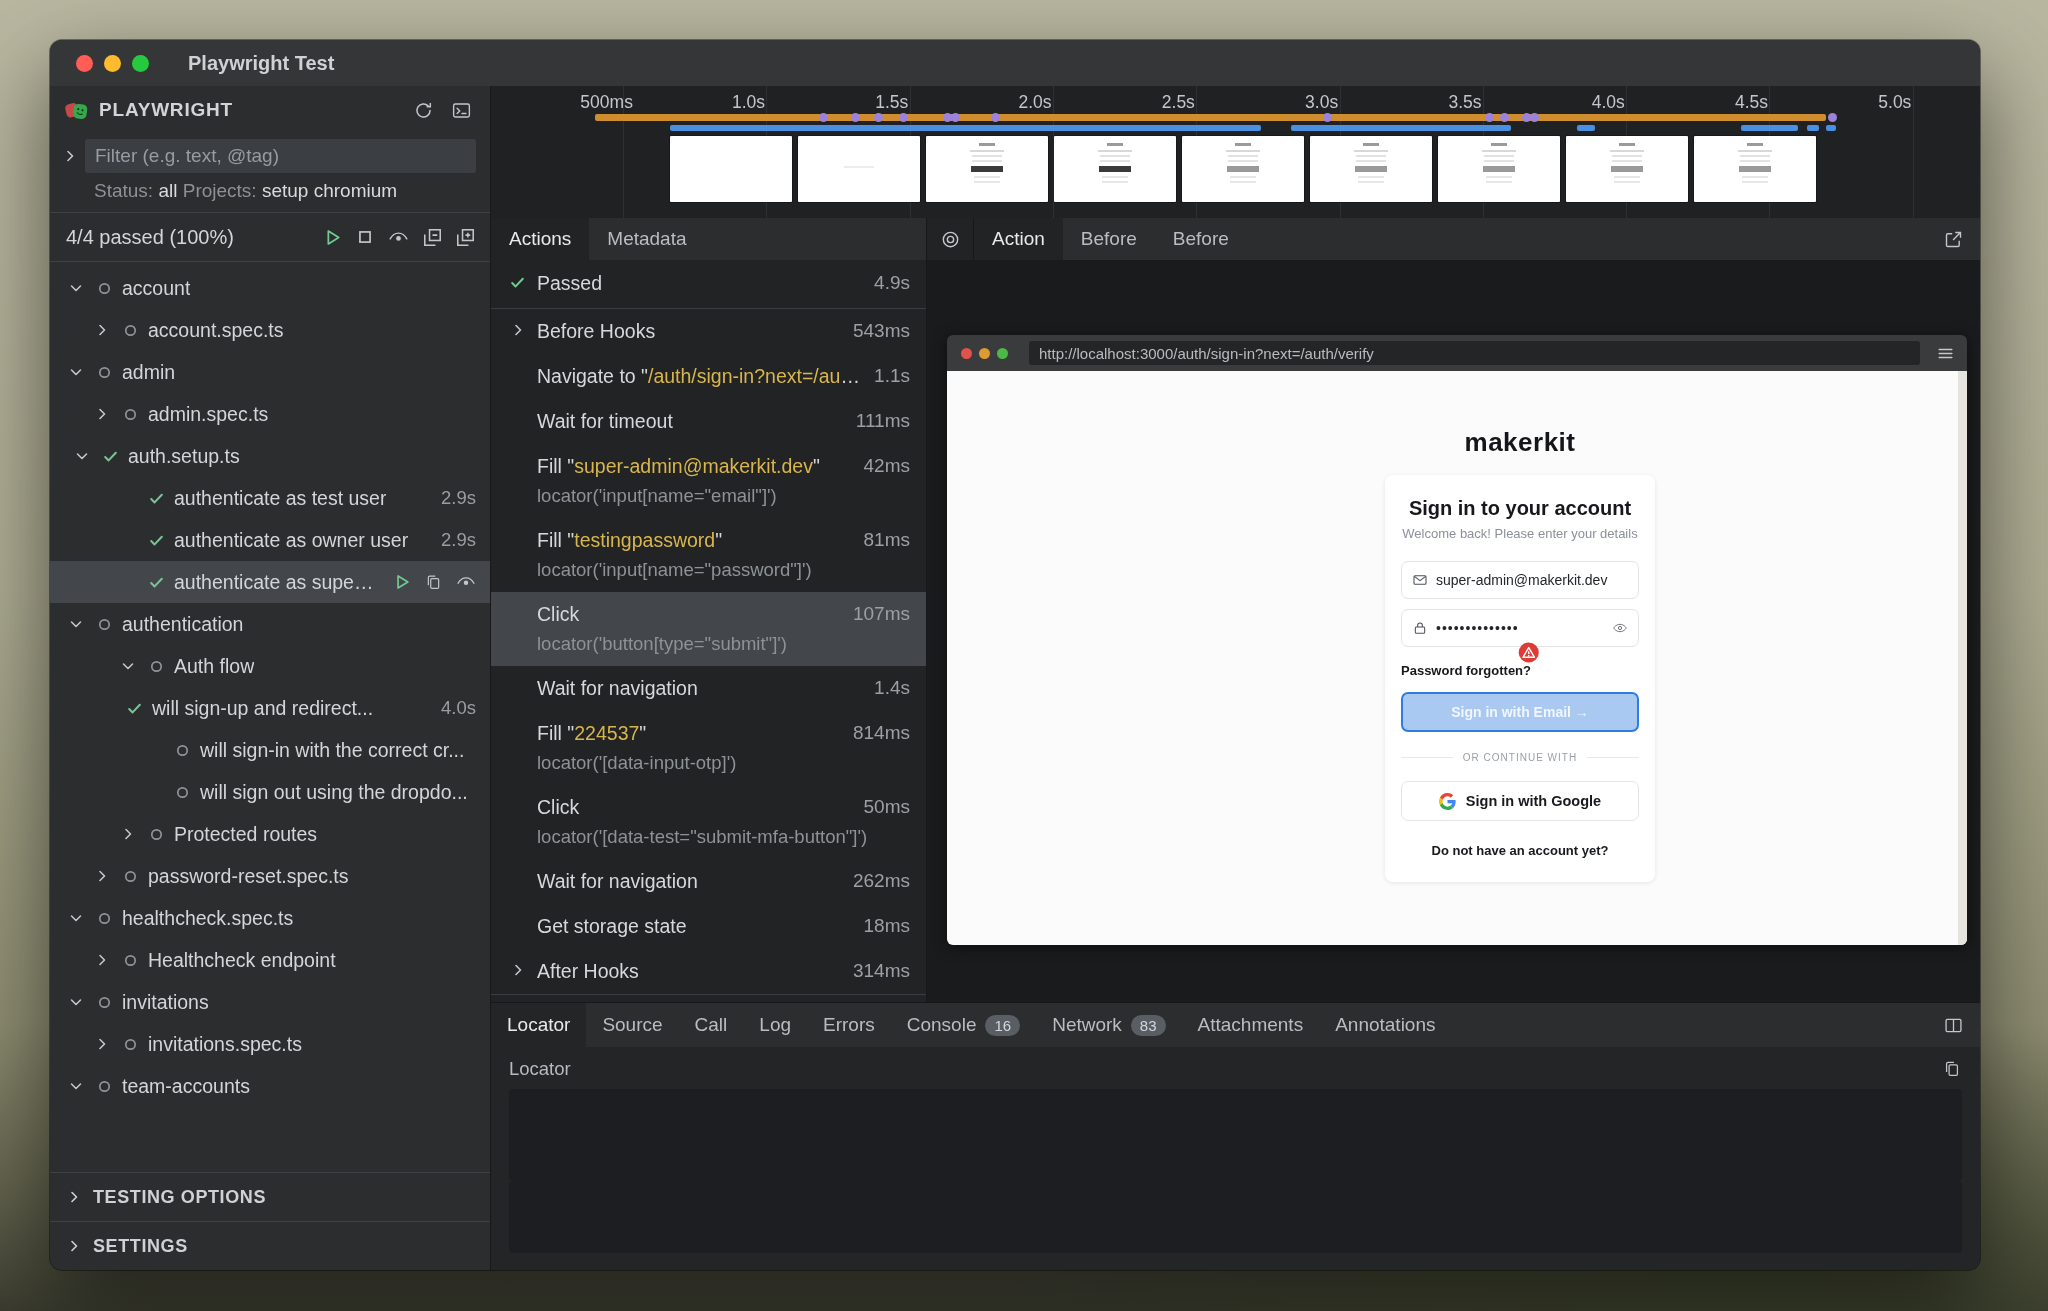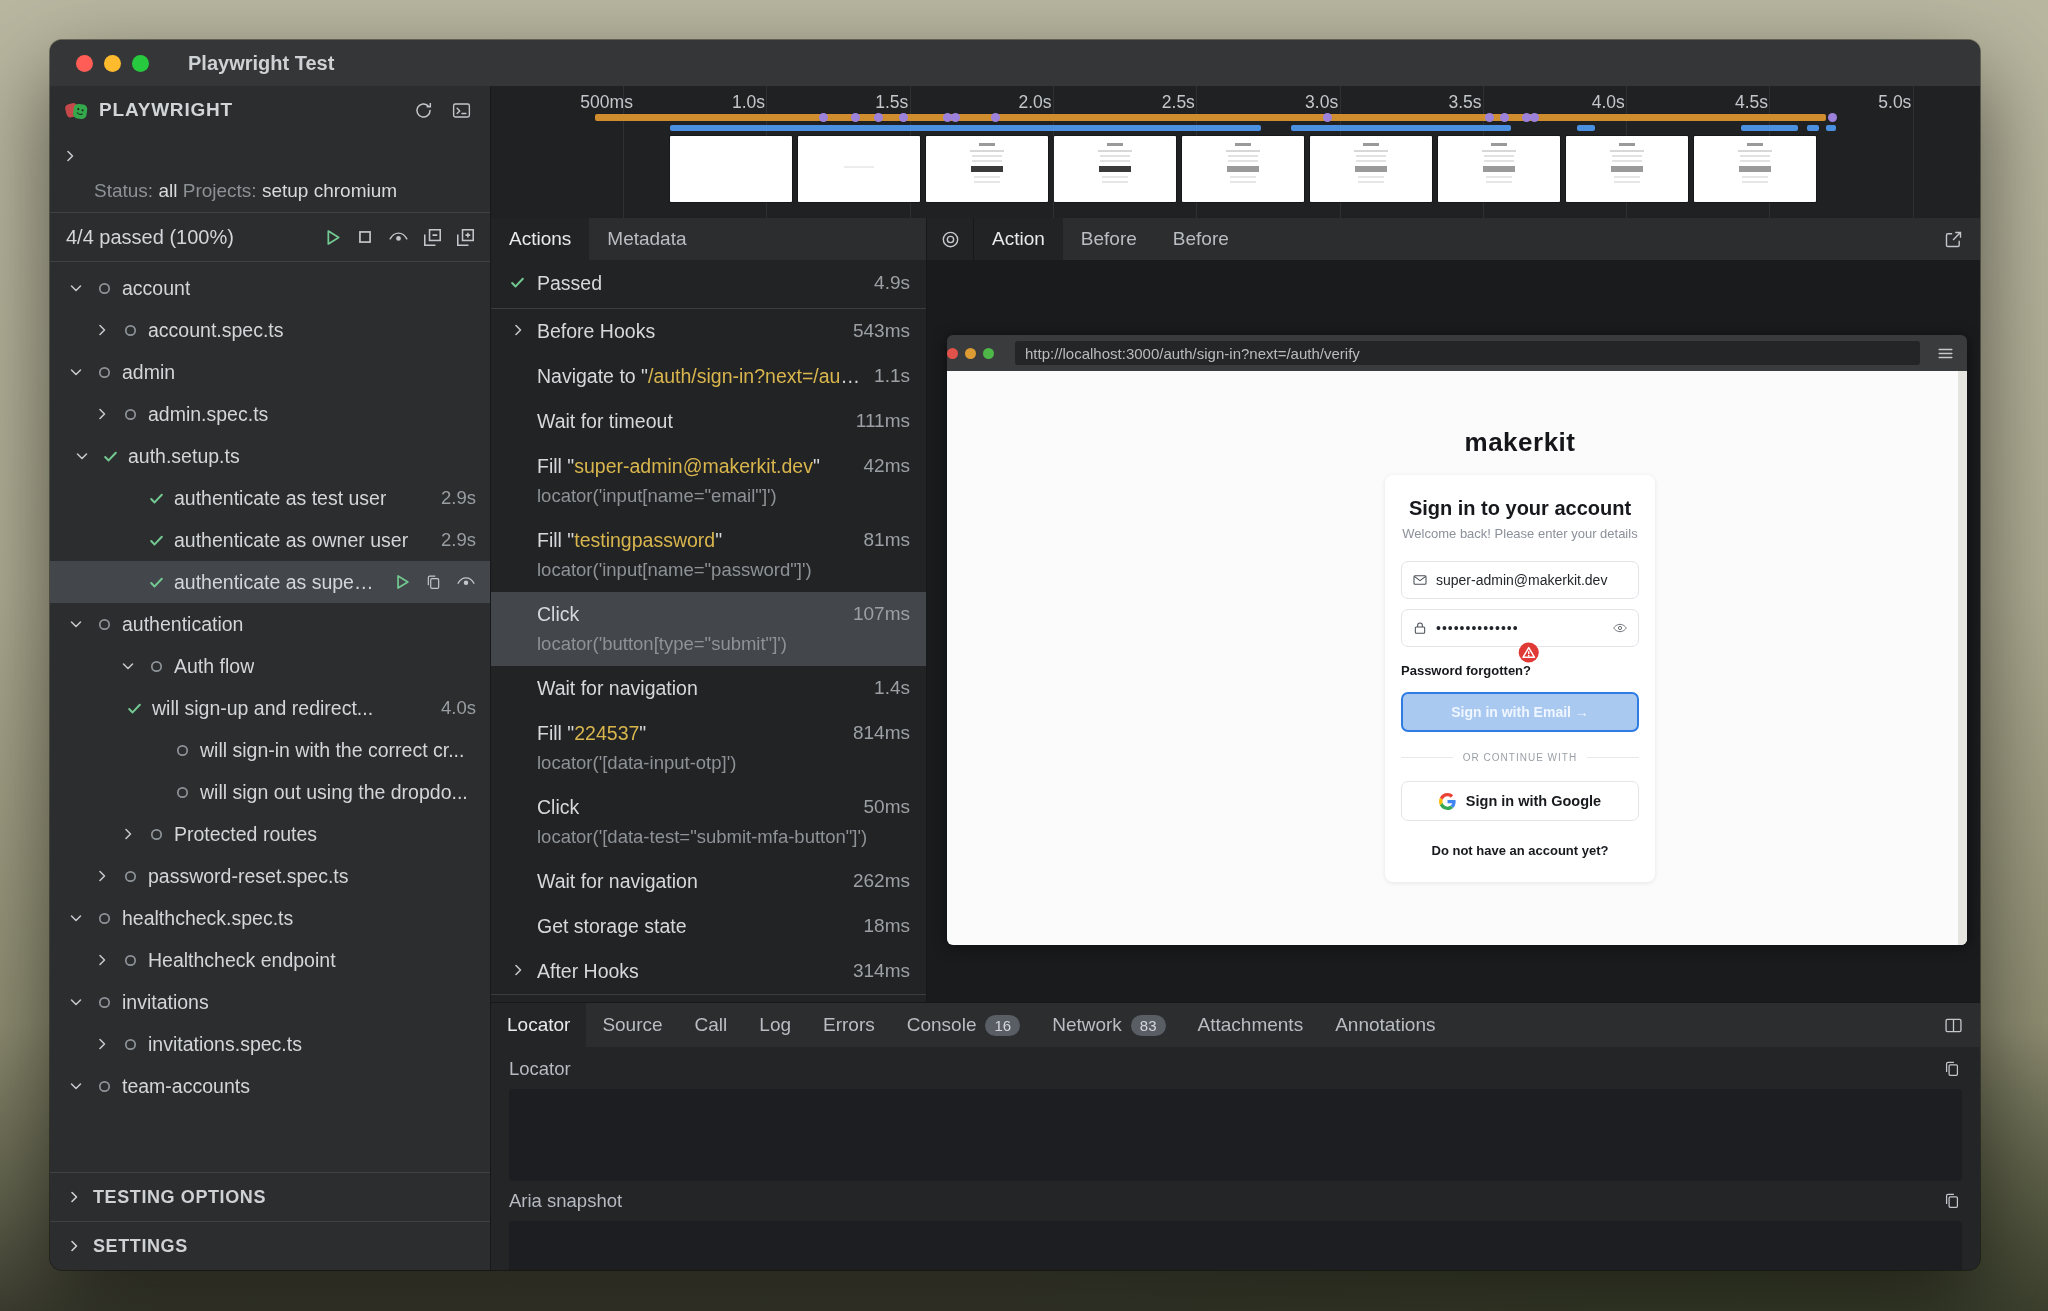--- a/index.html
+++ b/index.html
@@ -79,21 +79,21 @@
     justify-content:flex-end;padding-right:16px;color:#9aa0a5;flex:none;}
   
   .right-panel{flex:1;display:flex;flex-direction:column;min-width:0;background:#1a1b1d;}
   .rtabs{height:42px;flex:none;background:#2b2d2f;display:flex;align-items:stretch;}
   .target-box{width:46px;display:flex;align-items:center;justify-content:center;
     border-right:1px solid #17181a;color:#c5c8cc;background:#222325;}
   .rtabs .ext{margin-left:auto;display:flex;align-items:center;padding-right:16px;color:#c3c7cb;}
   .rcontent{flex:1;position:relative;background:#1a1b1d;}
   .browser{position:absolute;left:20px;top:75px;width:1020px;height:610px;border-radius:6px;
     overflow:hidden;box-shadow:0 2px 14px rgba(0,0,0,.5);}
-  .chrome{height:36px;background:#3a3b3d;display:flex;align-items:center;}
+  .chrome{height:36px;background:#3a3b3d;display:flex;align-items:center;padding-left:14px;}
   .clight{width:11px;height:11px;border-radius:50%;margin-right:7px;flex:none;}
   .c-red{background:#e0524a;} .c-yel{background:#dd9b33;} .c-grn{background:#4db748;}
   .url{flex:1;height:24px;background:#242527;border-radius:3px;margin:0 16px 0 14px;display:flex;
     align-items:center;padding-left:10px;font-size:15px;color:#b9bcbe;white-space:nowrap;overflow:hidden;}
   .burger{margin-right:12px;color:#c6c8ca;display:flex;}
   .page{height:574px;background:#fbfbfb;position:relative;}
   .pscroll{position:absolute;right:0;top:0;width:9px;height:100%;background:#e6e4de;}
   .mk-logo{position:absolute;left:438px;top:56px;width:270px;text-align:center;font-size:26px;
     font-weight:bold;color:#15161a;letter-spacing:.5px;}
   .card{position:absolute;left:438px;top:104px;width:270px;background:#fff;border-radius:8px;
@@ -183,20 +183,21 @@
               </span>
           </span>
         </div>
 
         <div class="filter-row">
           <span>
               <svg viewBox="0 0 16 16" width="16" height="16">
                 <path d="M6 3.5L10.5 8 6 12.5" fill="none" stroke="currentColor" stroke-width="1.6" stroke-linecap="round" stroke-linejoin="round"></path>
               </svg>
             </span>
+          <input class="filter-input" placeholder="Filter (e.g. text, @tag)" style="">
         </div>
 
         <div class="status-row">
           <span>Status:</span>
           <b>all</b>
           <span>Projects:</span>
           <b>setup chromium</b>
         </div>
 
         <div class="sb-toolbar">
@@ -902,30 +903,19 @@
               <span class="icon-btn">
                   <span>
                     <svg viewBox="0 0 24 24" width="20" height="20">
                       <rect x="8.5" y="7" width="10" height="12.5" rx="1.5" fill="none" stroke="currentColor" stroke-width="1.5"></rect>
                       <path d="M5.5 15.5V5.8A1.8 1.8 0 0 1 7.3 4h7" fill="none" stroke="currentColor" stroke-width="1.5"></path>
                     </svg>
                   </span>
                 </span>
             </div>
             <textarea class="bbox loc" readonly="" style=""></textarea>
-            <div class="brow">
-              <span class="blabel">Aria snapshot</span>
-              <span class="icon-btn">
-                  <span>
-                    <svg viewBox="0 0 24 24" width="20" height="20">
-                      <rect x="8.5" y="7" width="10" height="12.5" rx="1.5" fill="none" stroke="currentColor" stroke-width="1.5"></rect>
-                      <path d="M5.5 15.5V5.8A1.8 1.8 0 0 1 7.3 4h7" fill="none" stroke="currentColor" stroke-width="1.5"></path>
-                    </svg>
-                  </span>
-                </span>
-            </div>
             <textarea class="bbox aria" readonly="" style=""></textarea>
           </div>
         </div>
       </div>
     </div>
   </div>
 </div>
 
 </body></html>

